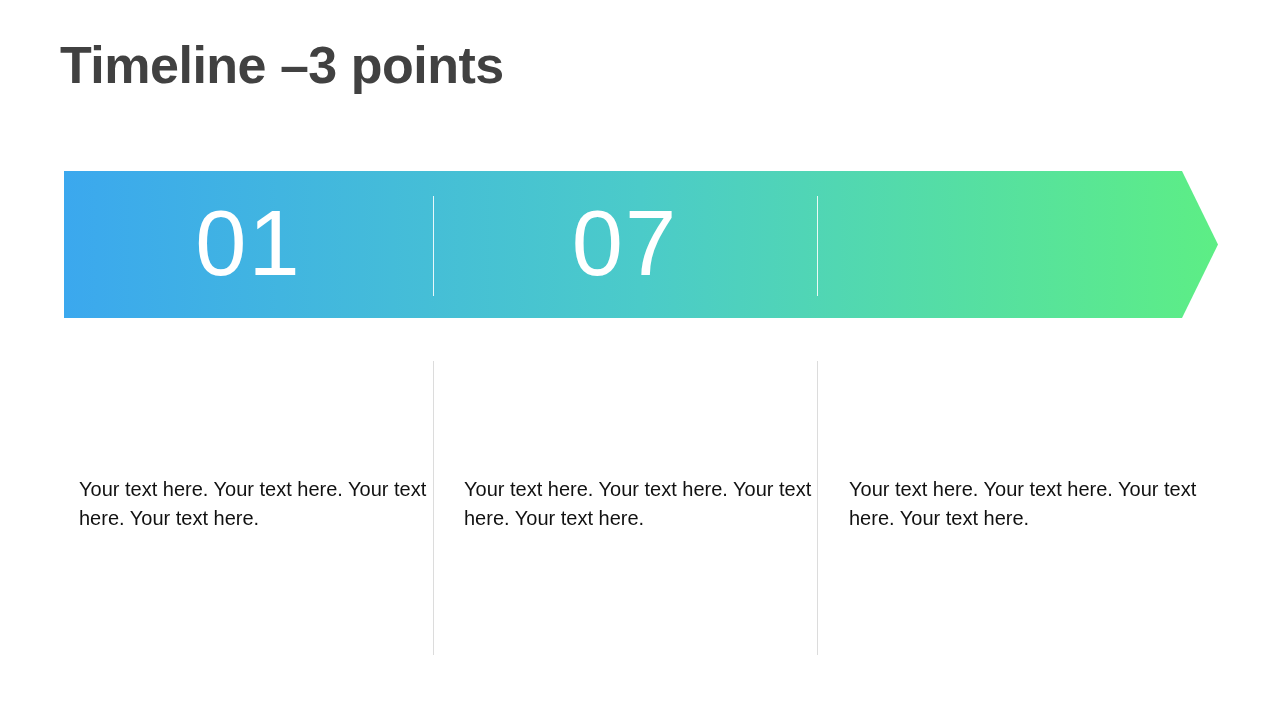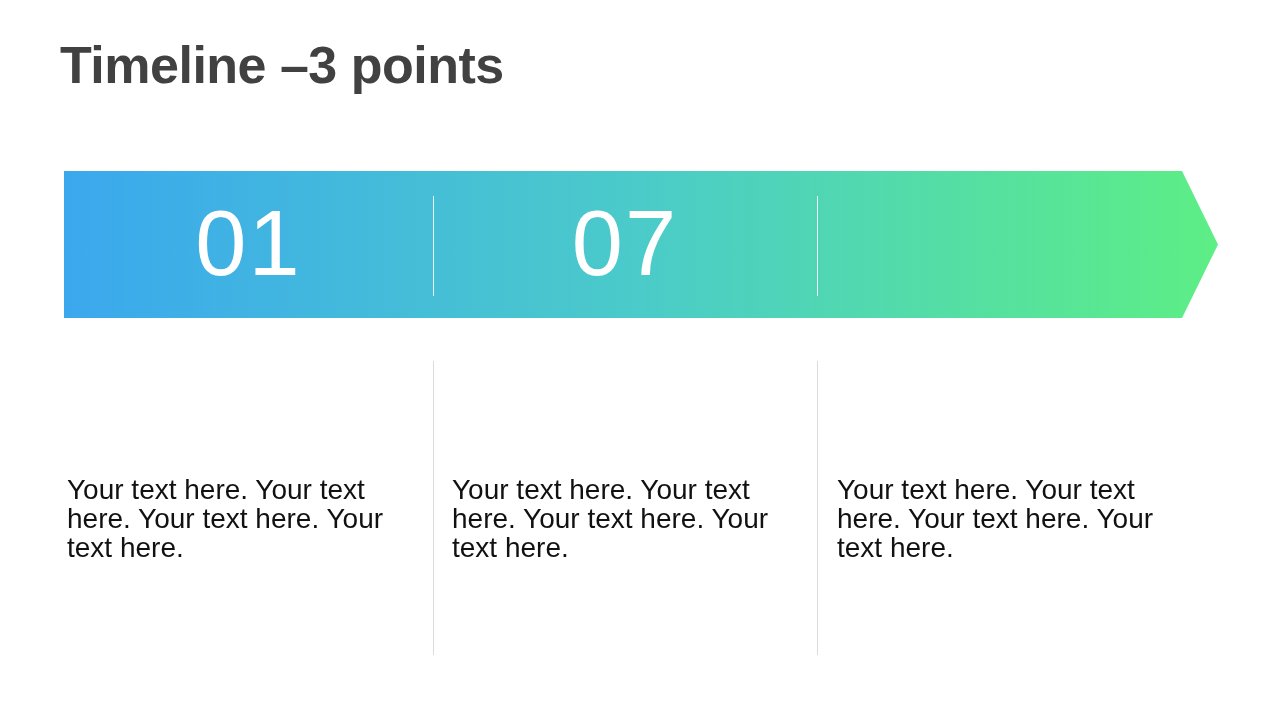--- a/index.html
+++ b/index.html
@@ -103,24 +103,25 @@
   .descriptions {
     position: absolute;
     left: 0;
     top: 475px;
     width: 1280px;
     height: 80px;
   }
   .desc {
     position: absolute;
     top: 0;
-    font-size: 28px;
+    font-size: 20px;
     line-height: 29px;
     color: #111111;
     font-weight: 400;
+    margin-left: 12px;
   }
   .desc-1 { left: 67px;  width: 352px; }
   .desc-2 { left: 452px; width: 352px; }
   .desc-3 { left: 837px; width: 352px; }
 </style>
 </head>
 <body>
 
 <div class="slide" style="background: rgb(255, 255, 255);">
 

